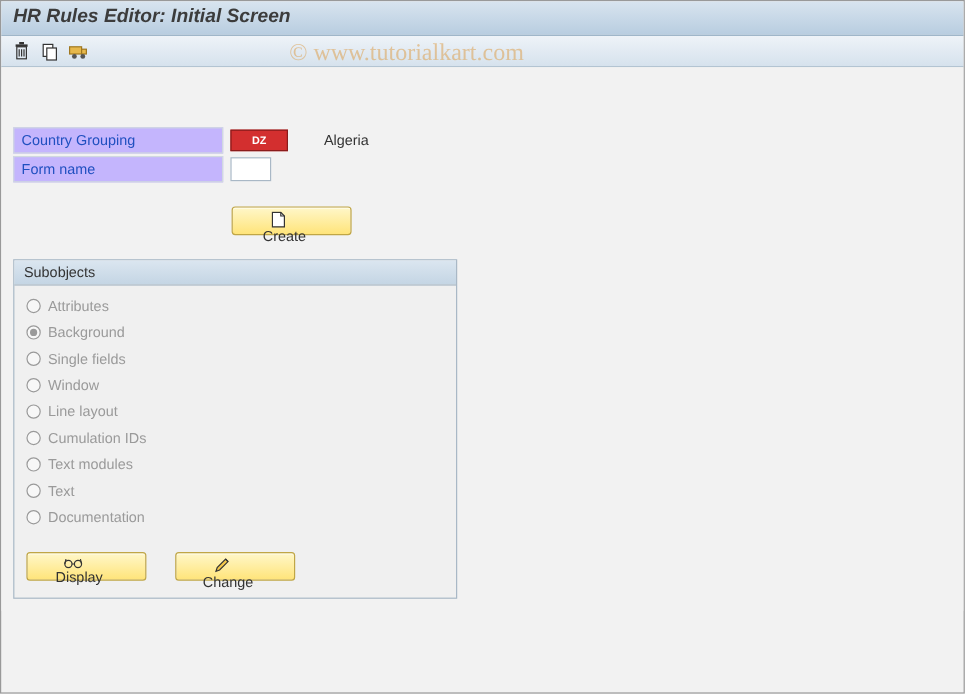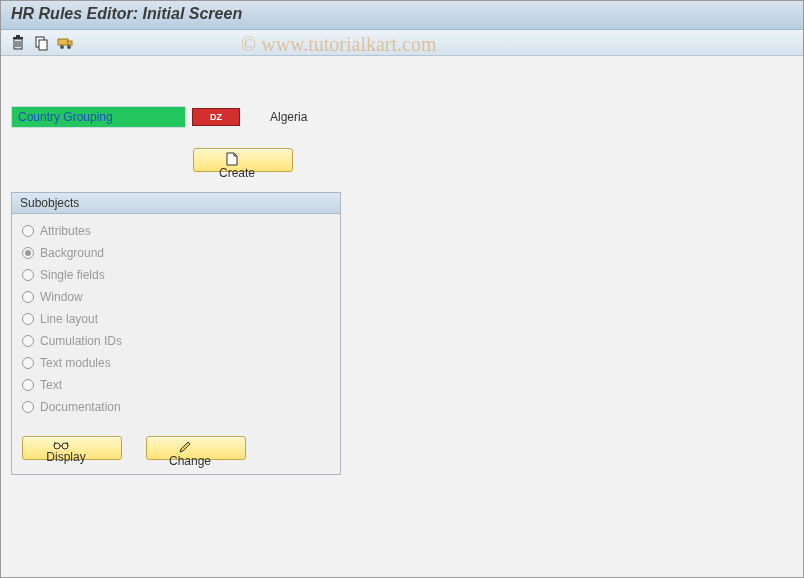--- a/index.html
+++ b/index.html
@@ -45,21 +45,21 @@
     background: #f2f2f2;
   }
   .field-row {
     display: flex;
     align-items: center;
     margin-bottom: 2px;
     height: 22px;
   }
   .field-label {
     width: 175px;
-    background: #22c55e;
+    background: #c4b5fd;
     color: #2050c0;
     padding: 3px 6px;
     border: 1px solid #d0d8e0;
     font-size: 12px;
     height: 22px;
     display: flex;
     align-items: center;
   }
   .field-value-chip {
     margin-left: 6px;
@@ -105,21 +105,21 @@
     box-shadow: inset 0 1px 0 rgba(255,255,255,.6);
     flex-direction: column;
   }
   .sap-btn .bicon {
     width: 16px;
     display: inline-flex;
     justify-content: center;
     margin-right: 10px;
   }
   .groupbox {
-    width: 330px;
+    width: 370px;
     border: 1px solid #a9b8c6;
     background: #f0f0f0;
   }
   .groupbox-title {
     background: linear-gradient(#dbe6f0, #c4d5e4);
     border-bottom: 1px solid #a9b8c6;
     padding: 3px 8px;
     font-size: 12px;
     color: #333;
   }
@@ -201,20 +201,24 @@
 <div class="watermark">© www.tutorialkart.com</div>
 
 <div class="content">
 
   <div class="field-row">
     <div class="field-label">Country Grouping</div>
     <div class="field-value-chip">DZ</div>
     <div class="field-desc">Algeria</div>
   </div>
 
+  <div class="field-row">
+    <div class="field-label">Form name</div>
+    <input class="field-input" type="text" value="" style="">
+  </div>
 
   <div class="btn-row">
     <button class="sap-btn">
       <span class="bicon">
         <svg width="12" height="14" viewBox="0 0 12 14">
             <path d="M1 1 h7 l3 3 v9 h-10 z" fill="#fff" stroke="#333"></path>
             <path d="M8 1 v3 h3" fill="none" stroke="#333"></path>
           </svg>
       </span>
       <span>Create</span>

